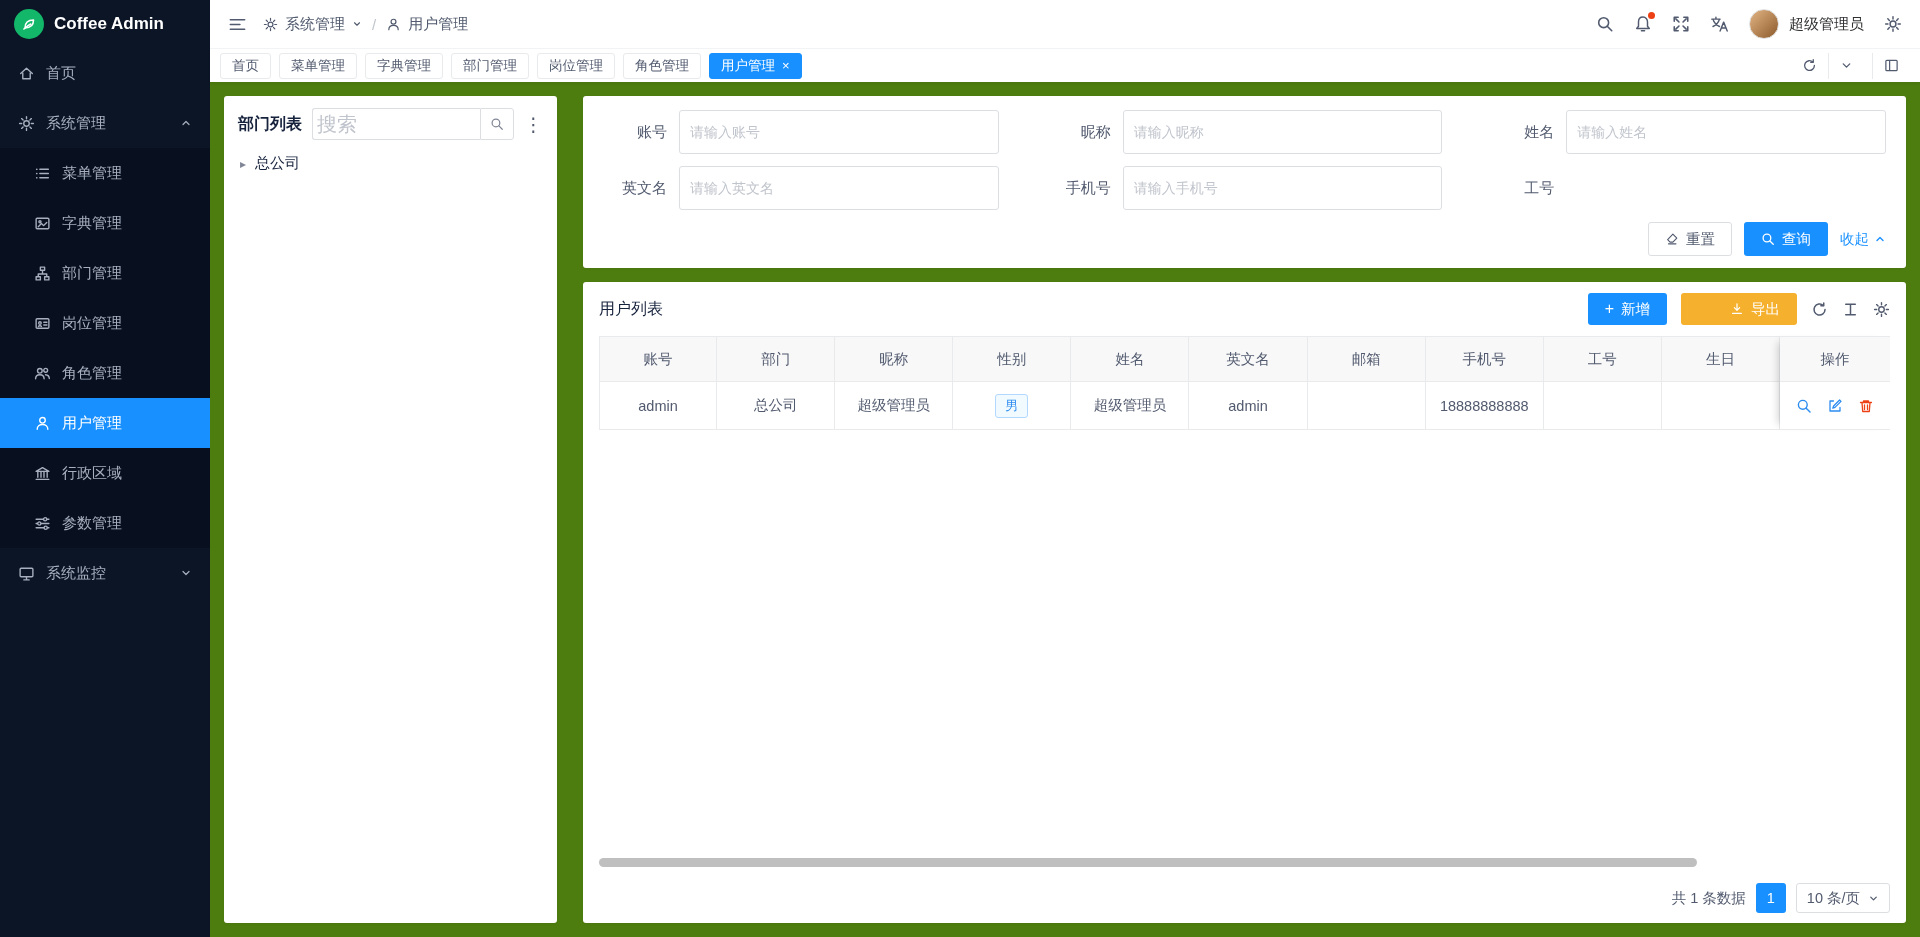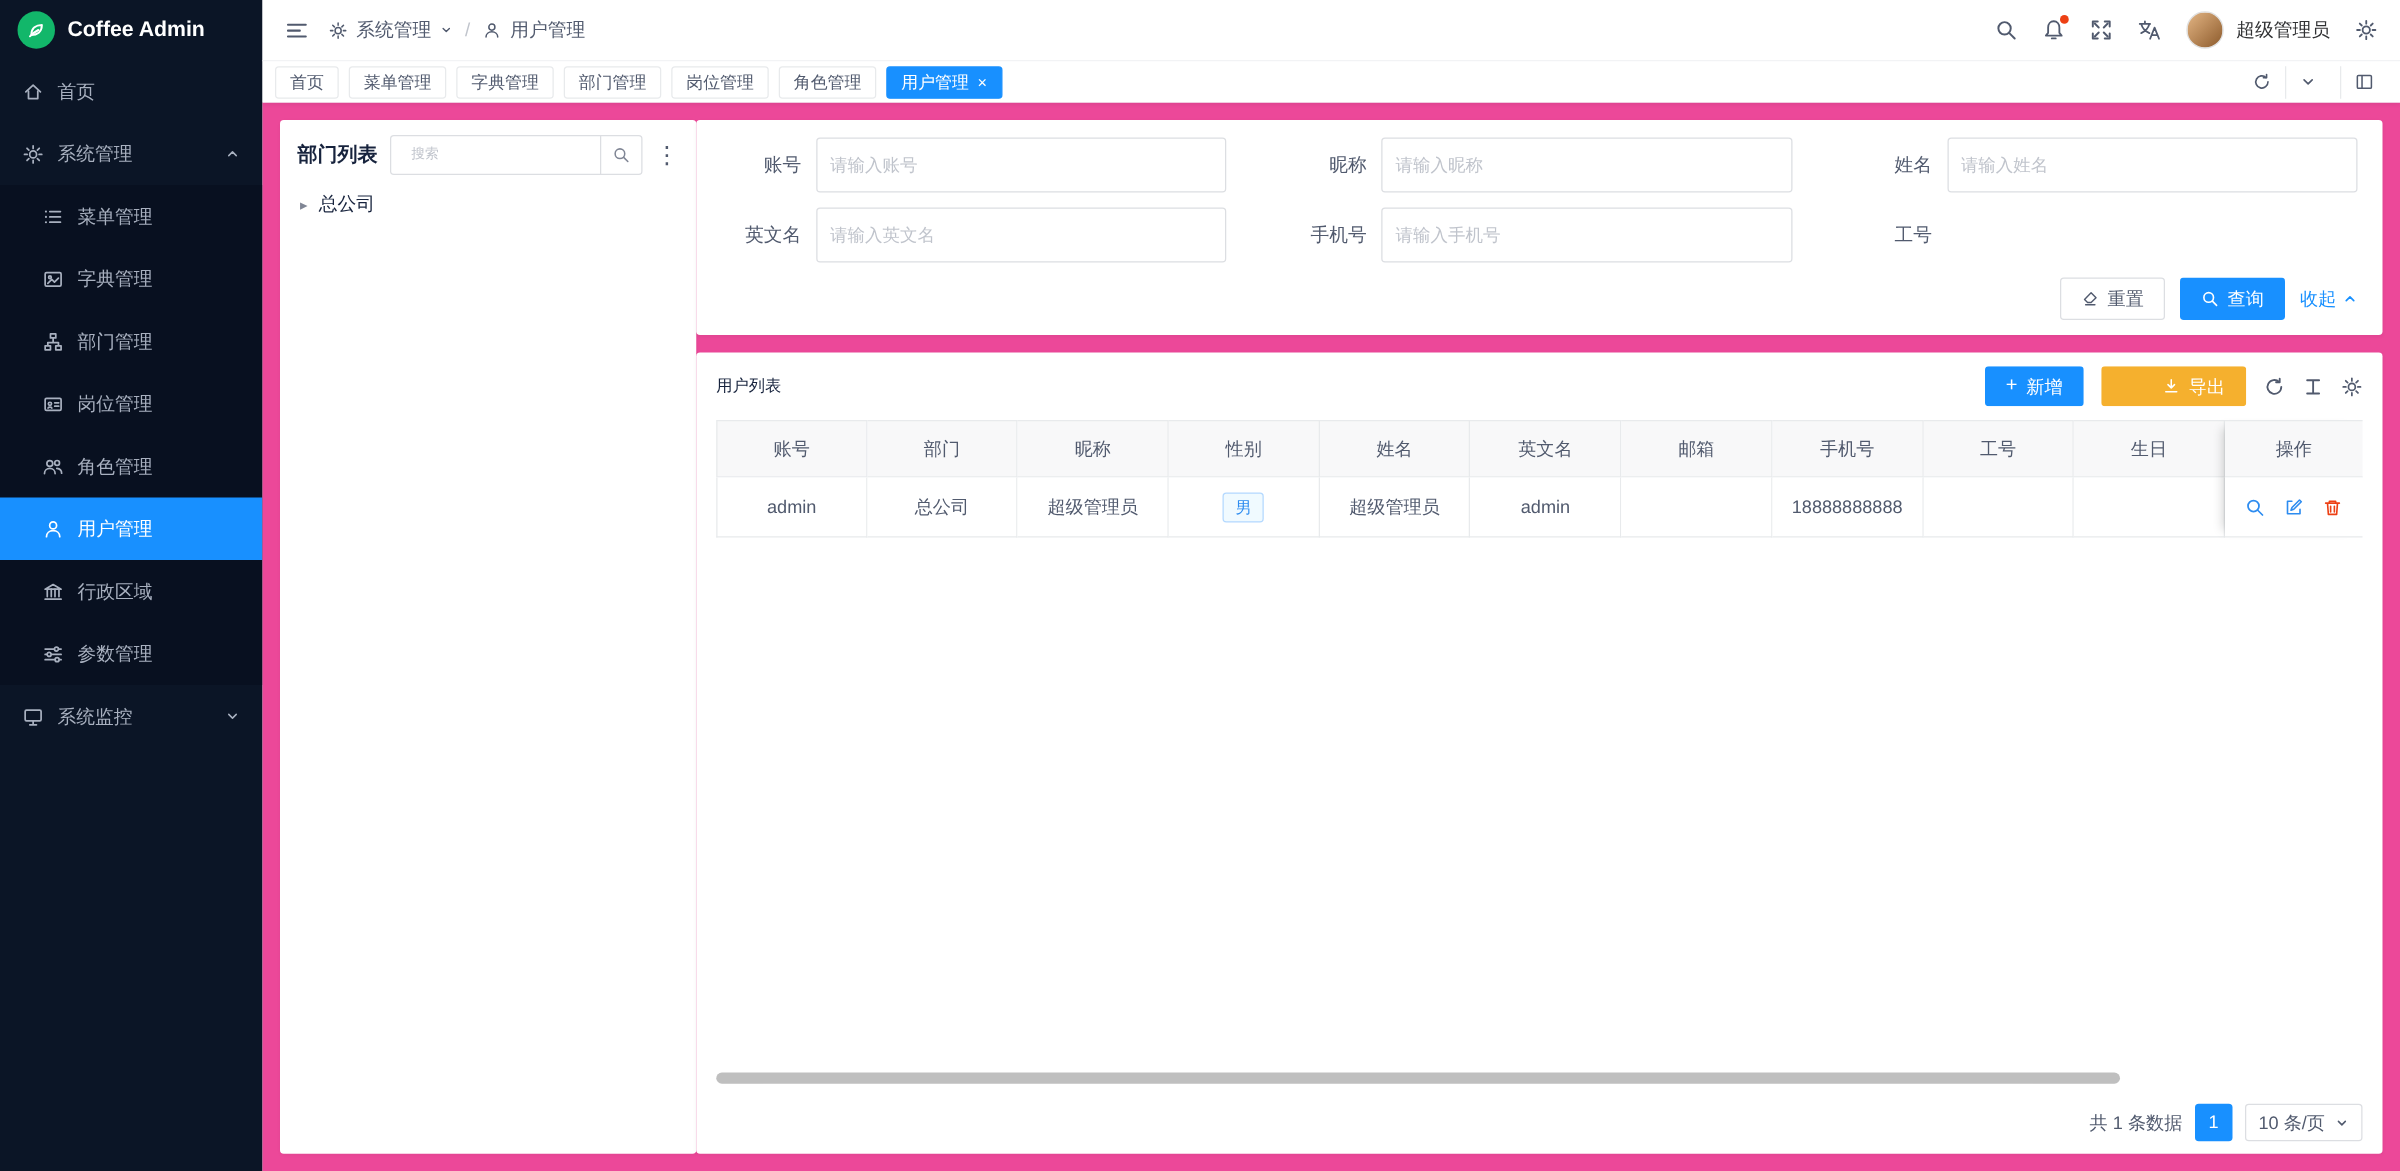--- a/index.html
+++ b/index.html
@@ -37,29 +37,29 @@
   .tabbar { height:34px; background:#fff; border-top:1px solid #f2f3f5; box-shadow:0 2px 3px rgba(0,0,0,.06); display:flex; align-items:center; padding:0 10px; gap:8px; position:relative; z-index:2; }
   .tab { height:26px; display:flex; align-items:center; gap:7px; padding:0 11px; border:1px solid #e8eaec; border-radius:3px; font-size:13.5px; color:#515a6e; background:#fff; cursor:pointer; white-space:nowrap; }
   .tab.active { background:#1890ff; border-color:#1890ff; color:#fff; }
   .tab-close { font-size:13px; line-height:1; cursor:pointer; }
   .tab-tools { margin-left:auto; display:flex; align-items:center; color:#515a6e; }
   .tool-btn { display:flex; align-items:center; padding:0 11px; height:26px; cursor:pointer; }
   .tool-caret { border-left:1px solid #e8eaec; }
   .tool-layout { margin-left:8px; border-left:1px solid #e8eaec; }
 
   
-  .content { flex:1; display:flex; gap:0; padding:14px; background:#ec4899; min-height:0; }
+  .content { flex:1; display:flex; gap:26px; padding:14px; background:#4d7c0f; min-height:0; }
   .card { background:#fff; border-radius:3px; box-shadow:0 1px 3px rgba(0,0,0,.05); }
 
   
   .dept-card { width:333px; min-width:333px; padding:12px 14px; display:flex; flex-direction:column; gap:12px; }
   .dept-head { display:flex; align-items:center; gap:10px; }
   .dept-title { font-size:16px; font-weight:700; color:#17233d; white-space:nowrap; }
   .search-group { flex:1; display:flex; height:32px; min-width:0; }
-  .search-input { flex:1; min-width:0; border:1px solid #dcdee2; border-right:none; border-radius:3px 0 0 3px; padding:0 16px; font-size:11px; outline:none; color:#303133;font-family:Liberation Mono, monospace; }
+  .search-input { flex:1; min-width:0; border:1px solid #dcdee2; border-right:none; border-radius:3px 0 0 3px; padding:0 4px; font-size:20px; outline:none; color:#303133; }
   .search-btn { width:34px; border:1px solid #dcdee2; border-radius:0 3px 3px 0; background:#fff; display:flex; align-items:center; justify-content:center; color:#808695; cursor:pointer; }
   .more-btn { color:#515a6e; font-size:19px; line-height:1; cursor:pointer; }
   .tree-node { display:flex; align-items:center; gap:9px; font-size:15px; color:#17233d; padding:2px 2px; cursor:pointer; }
   .tree-caret { color:#808695; font-size:12px; }
 
   
   .main-col { flex:1; display:flex; flex-direction:column; gap:14px; min-width:0;justify-content:space-between; }
   .filter-card { padding:14px 20px 12px; }
   .filter-grid { display:grid; grid-template-columns:repeat(3,1fr); column-gap:48px; row-gap:12px; }
   .field { display:flex; align-items:center; min-width:0; }
@@ -69,21 +69,21 @@
   .filter-actions { display:flex; justify-content:flex-end; align-items:center; gap:12px; margin-top:12px; }
   .btn { height:34px; display:inline-flex; align-items:center; gap:7px; padding:0 16px; border-radius:3px; font-size:14.5px; cursor:pointer; border:1px solid transparent; background:#fff; }
   .btn-default { border-color:#dcdee2; color:#515a6e;margin-left:25px; }
   .btn-primary { background:#1890ff; color:#fff; }
   .btn-warning { background:#f5b02e; color:#fff;padding-left:48px; }
   .link-collapse { color:#1890ff; font-size:14.5px; display:flex; align-items:center; gap:5px; cursor:pointer; }
 
   
   .table-card { flex:1; display:flex; flex-direction:column; min-height:0; padding:0 16px; }
   .table-head { height:54px; display:flex; align-items:center; }
-  .table-title { font-size:13px; color:#17233d; }
+  .table-title { font-size:16px; color:#17233d; }
   .table-actions { margin-left:auto; display:flex; align-items:center; gap:14px; }
   .icon-btn { display:flex; color:#515a6e; cursor:pointer; }
   .table-zone { flex:1; position:relative; min-height:0; }
   .t-scroll { position:absolute; left:0; top:0; right:110px; }
   .t-grid { display:grid; grid-template-columns:repeat(10,1fr); }
   .th, .td { display:flex; align-items:center; justify-content:center; border-bottom:1px solid #e8eaec; border-right:1px solid #e8eaec; font-size:14.5px; white-space:nowrap; overflow:hidden; }
   .th { height:46px; background:#f8f8f9; border-top:1px solid #e8eaec; color:#515a6e; cursor:pointer; }
   .th:first-child, .td:first-child { border-left:1px solid #e8eaec; }
   .td { height:48px; background:#fff; color:#515a6e; }
   .t-fixed { position:absolute; right:0; top:0; width:110px; box-shadow:-8px 0 8px -6px rgba(0,0,0,.18); }

